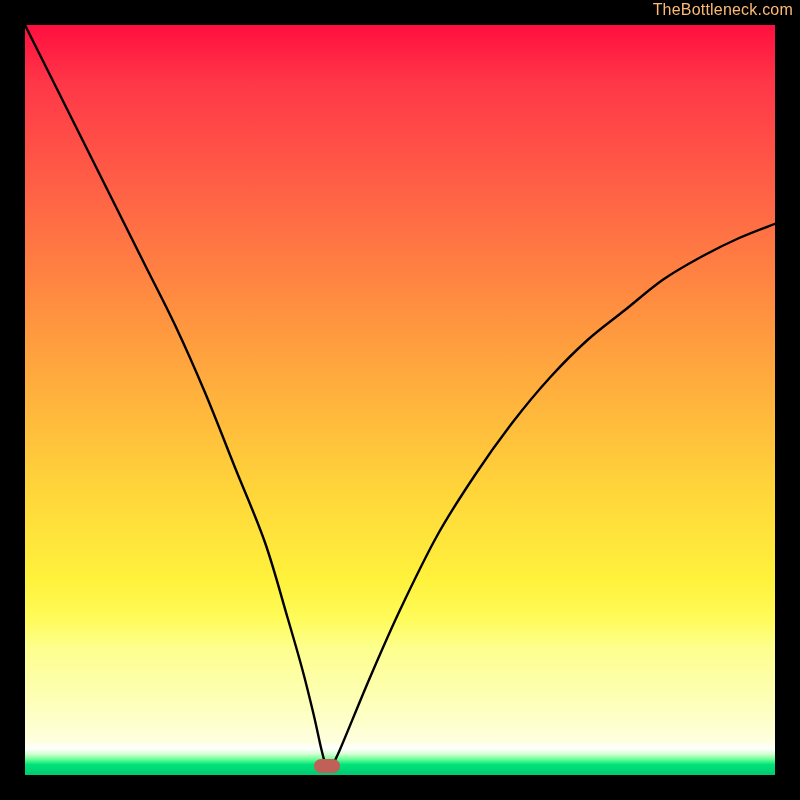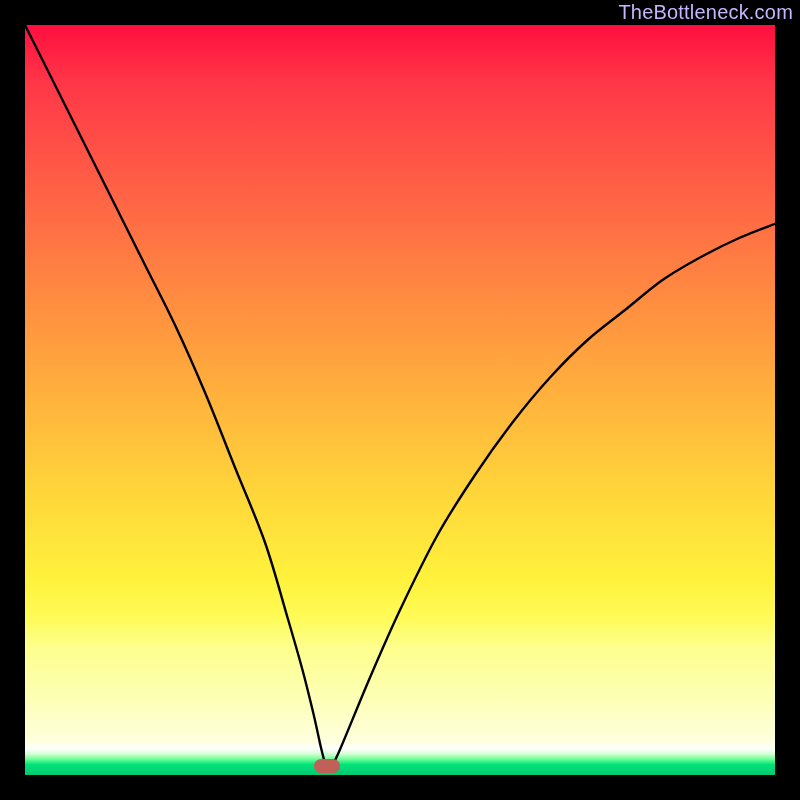--- a/index.html
+++ b/index.html
@@ -40,22 +40,22 @@
       #d4ffd2 97.2%,
       #6bff97 97.9%,
       #00e47a 98.6%,
       #00c871 100%
     );
   }
   .watermark {
     position: absolute;
     top: 1px;
     right: 7px;
-    color: #c4b5fd;
-    font-size: 20px;
+    color: #fdba74;
+    font-size: 16px;
     letter-spacing: 0.2px;
     font-weight: 500;
     user-select: none;
   }
   svg.curve {
     position: absolute;
     inset: 0;
     width: 750px;
     height: 750px;
   }

